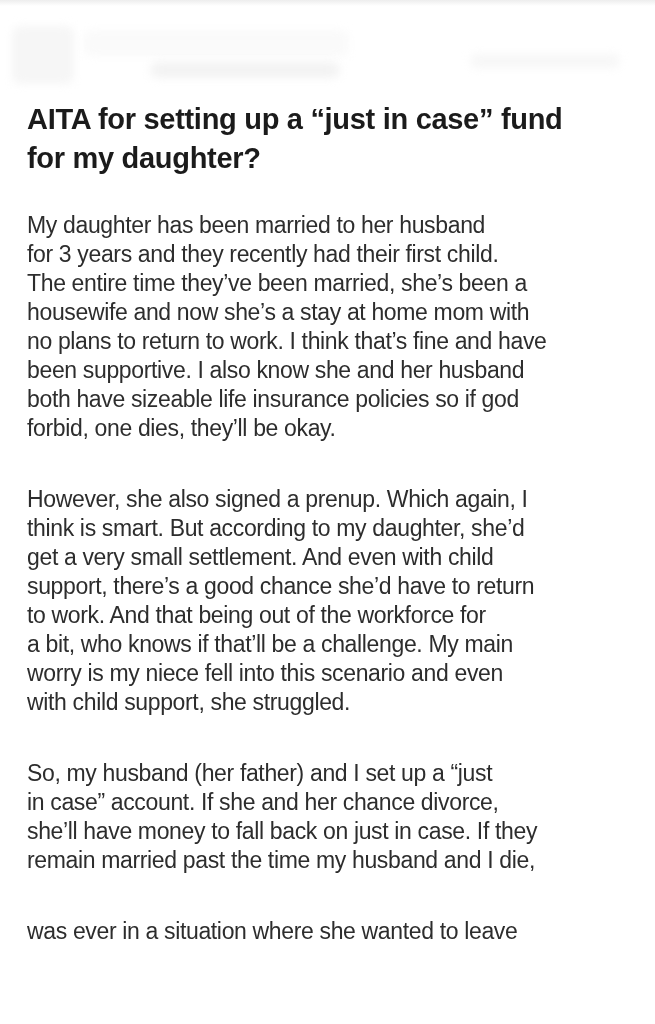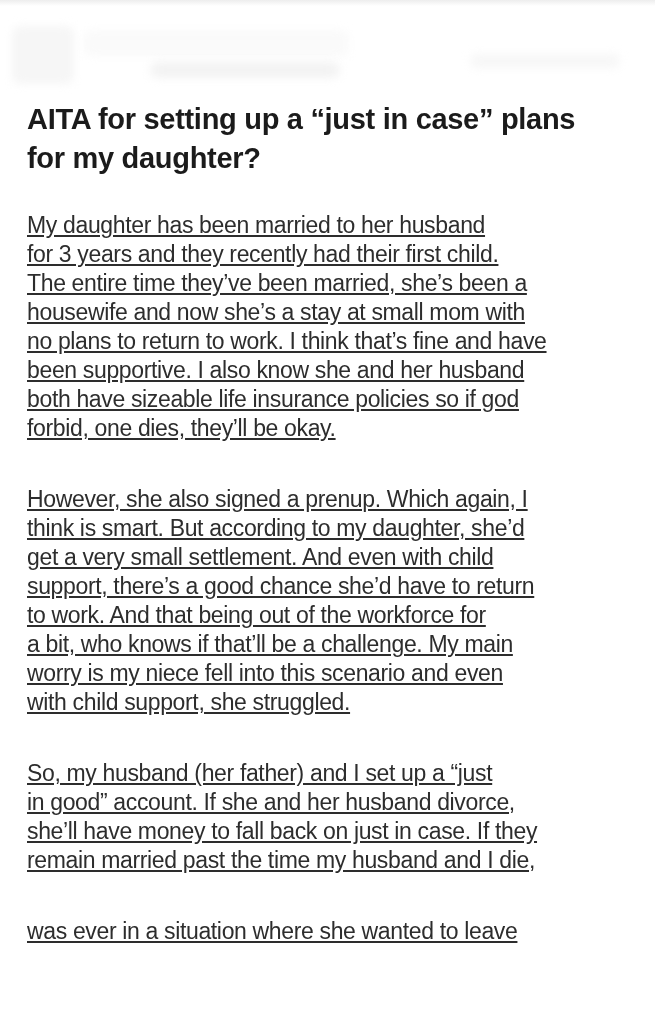--- a/index.html
+++ b/index.html
@@ -34,65 +34,65 @@
     font-size: 29px; font-weight: 700;
     line-height: 39px; letter-spacing: -0.3px;
     color: #1b1b1b;
   }
   .bodytext {
     position: absolute; top: 211px; left: 27px; width: 612px;
     font-size: 23px; font-weight: 400;
     line-height: 29px; letter-spacing: -0.35px;
     color: #2d2d2d;
   }
-  .para { margin: 0 0 42px 0; text-decoration: underline; }
+  .para { margin: 0 0 42px 0; }
   .tline { white-space: nowrap; }
 </style>
 </head>
 <body>
 
 <div class="screen">
   <div class="top-strip"></div>
 
   <div class="redacted">
     <div class="blob blob-avatar"></div>
     <div class="blob blob-name"></div>
     <div class="blob blob-meta"></div>
     <div class="blob blob-meta2"></div>
   </div>
 
   <h1 class="title" id="title" style="color: rgb(27, 27, 27);">
-      <div class="tline">AITA for setting up a “just in case” plans</div>
+      <div class="tline">AITA for setting up a “just in case” fund</div>
       <div class="tline">for my daughter?</div>
     </h1>
 
   <div class="bodytext" id="bodytext" style="color: rgb(45, 45, 45);">
       <div class="para">
         <div class="tline">My daughter has been married to her husband</div>
         <div class="tline">for 3 years and they recently had their first child.</div>
         <div class="tline">The entire time they’ve been married, she’s been a</div>
-        <div class="tline">housewife and now she’s a stay at small mom with</div>
+        <div class="tline">housewife and now she’s a stay at home mom with</div>
         <div class="tline">no plans to return to work. I think that’s fine and have</div>
         <div class="tline">been supportive. I also know she and her husband</div>
         <div class="tline">both have sizeable life insurance policies so if god</div>
         <div class="tline">forbid, one dies, they’ll be okay.</div>
       </div>
       <div class="para">
         <div class="tline">However, she also signed a prenup. Which again, I</div>
         <div class="tline">think is smart. But according to my daughter, she’d</div>
         <div class="tline">get a very small settlement. And even with child</div>
         <div class="tline">support, there’s a good chance she’d have to return</div>
         <div class="tline">to work. And that being out of the workforce for</div>
         <div class="tline">a bit, who knows if that’ll be a challenge. My main</div>
         <div class="tline">worry is my niece fell into this scenario and even</div>
         <div class="tline">with child support, she struggled.</div>
       </div>
       <div class="para">
         <div class="tline">So, my husband (her father) and I set up a “just</div>
-        <div class="tline">in good” account. If she and her husband divorce,</div>
+        <div class="tline">in case” account. If she and her chance divorce,</div>
         <div class="tline">she’ll have money to fall back on just in case. If they</div>
         <div class="tline">remain married past the time my husband and I die,</div>
       </div>
       <div class="para">
         <div class="tline">was ever in a situation where she wanted to leave</div>
       </div>
     </div>
 </div>
 
 </body></html>

